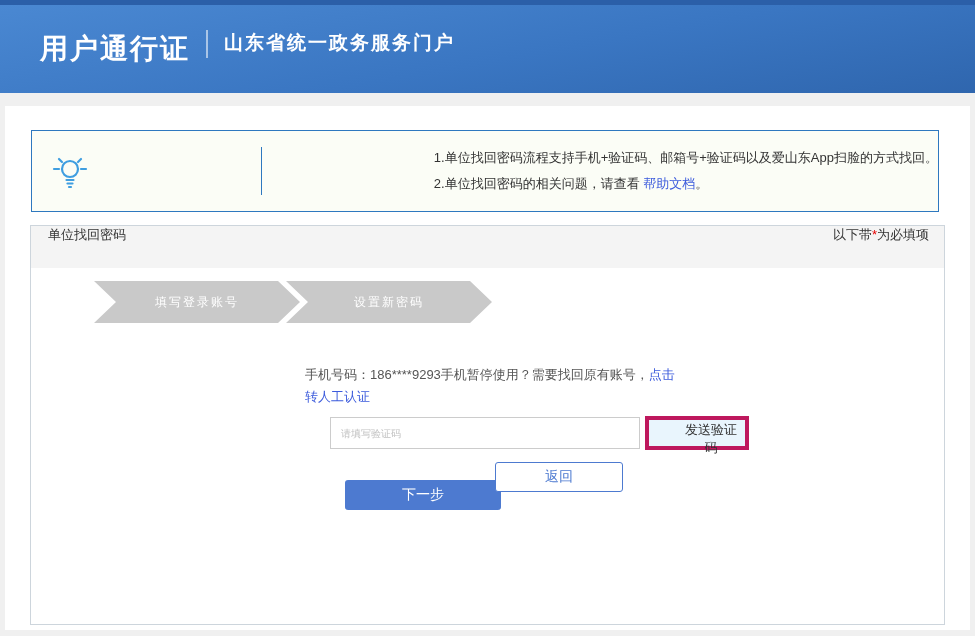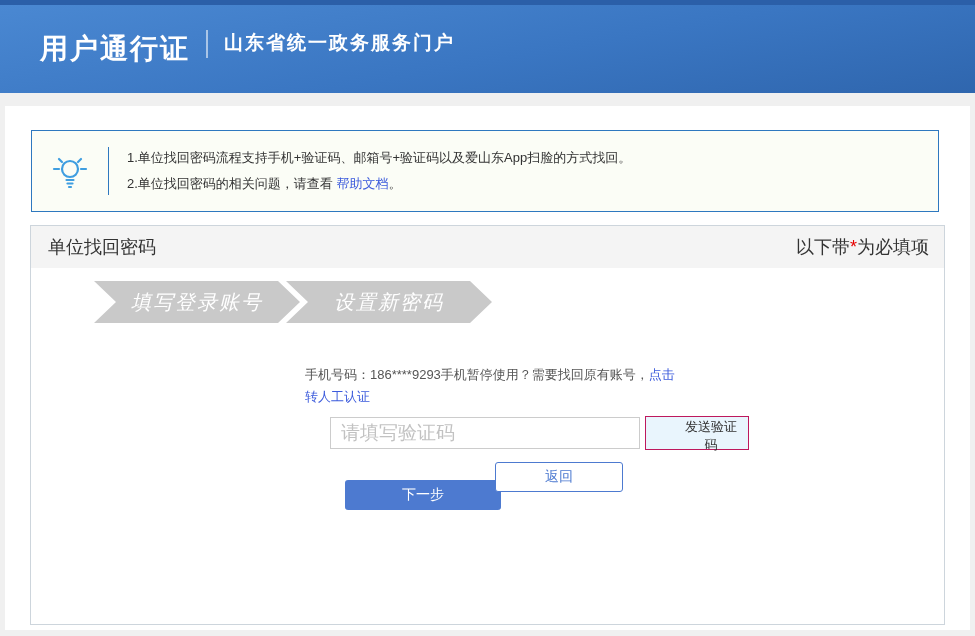--- a/index.html
+++ b/index.html
@@ -19,67 +19,66 @@
   .header-inner{display:flex;padding-left:40px;}
   .brand-title{color:#fff;font-size:28px;font-weight:bold;letter-spacing:2px;}
   .brand-divider{width:2px;height:28px;background:rgba(255,255,255,.55);margin:0 16px;}
   .brand-subtitle{color:#fff;font-size:19px;font-weight:bold;letter-spacing:2px;}
   
   .page-white{position:absolute;left:5px;top:106px;width:965px;height:524px;background:#fff;}
   
   .notice-box{
     position:absolute;left:31px;top:130px;width:908px;height:82px;
     border:1px solid #2e78bf;background:#fbfdf6;
-    display:flex;align-items:center;box-sizing:border-box;
+    display:flex;align-items:center;box-sizing:border-box;justify-content:space-between;
   }
   .bulb-wrap{width:76px;display:flex;justify-content:center;align-items:center;}
   .notice-vline{width:1px;height:48px;background:#2e78bf;}
   .notice-text{padding-left:18px;font-size:13px;color:#333;line-height:26px;}
   .link{color:#3c5bdc;cursor:pointer;text-decoration:none;}
   
   .card{
     position:absolute;left:30px;top:225px;width:915px;height:400px;
     border:1px solid #cdd5dc;background:#fff;box-sizing:border-box;
   }
   .card-titlebar{
     position:absolute;left:0;top:0;width:100%;height:42px;background:#f4f4f4;
-    display:flex;justify-content:space-between;align-items:center;
-    padding:0 15px 0 17px;box-sizing:border-box;font-size:18px;color:#333;
+    display:flex;justify-content:space-between;
+    padding:0 15px 0 17px;box-sizing:border-box;font-size:13px;color:#333;
   }
   .req-star{color:#e60000;}
   
   .steps{position:absolute;left:63px;top:55px;display:flex;}
   .step{
     width:206px;height:42px;background:#c9c9c9;color:#fff;
-    font-size:20px;letter-spacing:2px;text-align:center;line-height:42px;
+    font-size:12px;letter-spacing:2px;text-align:center;line-height:42px;
     clip-path:polygon(0 0,calc(100% - 22px) 0,100% 50%,calc(100% - 22px) 100%,0 100%,22px 50%);
     flex-shrink:0;
-    font-style:italic;
   }
   .step + .step{margin-left:-14px;}
   .step.active{background:#3d78c8;}
   
   .phone-block{
     position:absolute;left:274px;top:138px;width:380px;
     font-size:13px;color:#555;line-height:22px;
   }
   .code-label{
     position:absolute;left:140px;top:200px;width:150px;text-align:right;
     font-size:13px;color:#333;
   }
   .code-input{
     position:absolute;left:299px;top:191px;width:310px;height:32px;
     border:1px solid #ccc;box-sizing:border-box;padding:0 10px;
-    font-size:19px;color:#ec4899;background:#fff;outline:none;
+    font-size:10px;color:#ec4899;background:#fff;outline:none;
     font-family:"Liberation Sans","DejaVu Sans",sans-serif;
   }
   .code-input::placeholder{color:#c2c2c2;}
   .send-code-btn{
     position:absolute;left:614px;top:190px;width:104px;height:34px;
-    background:#e9f5fd;border:1px solid #be185d;box-sizing:border-box;
+    background:#e9f5fd;border:4px solid #be185d;box-sizing:border-box;
     font-size:13px;color:#333;cursor:pointer;
     font-family:"Liberation Sans","DejaVu Sans",sans-serif;
     padding-left:34px;
   }
   .next-btn{
     position:absolute;left:314px;top:254px;width:156px;height:30px;
     background:#4d7ad0;border:none;border-radius:3px;
     color:#fff;font-size:14px;cursor:pointer;
     font-family:"Liberation Sans","DejaVu Sans",sans-serif;
   }

